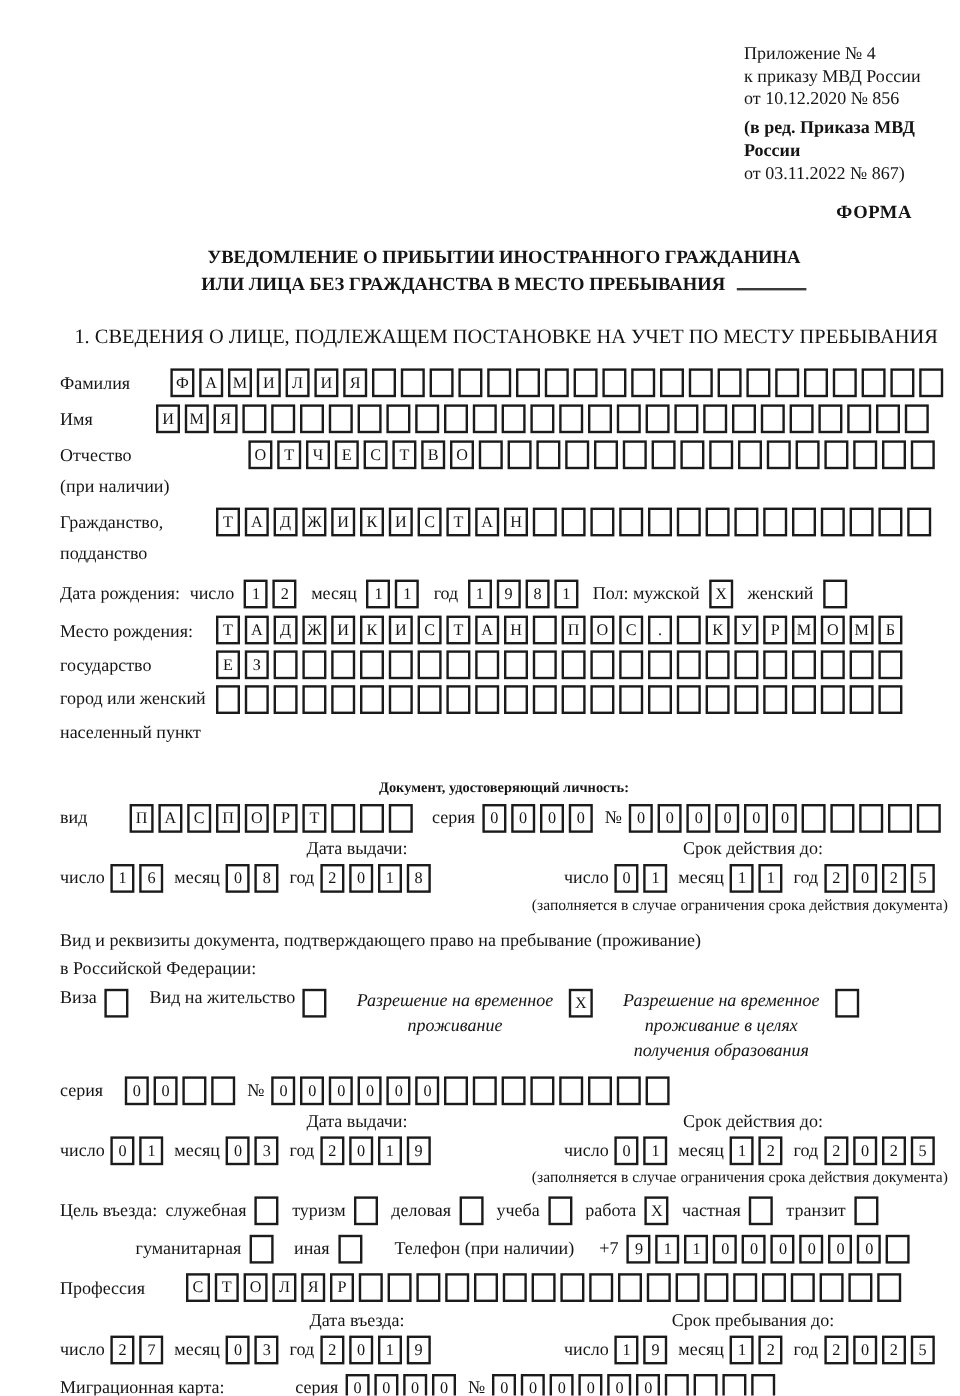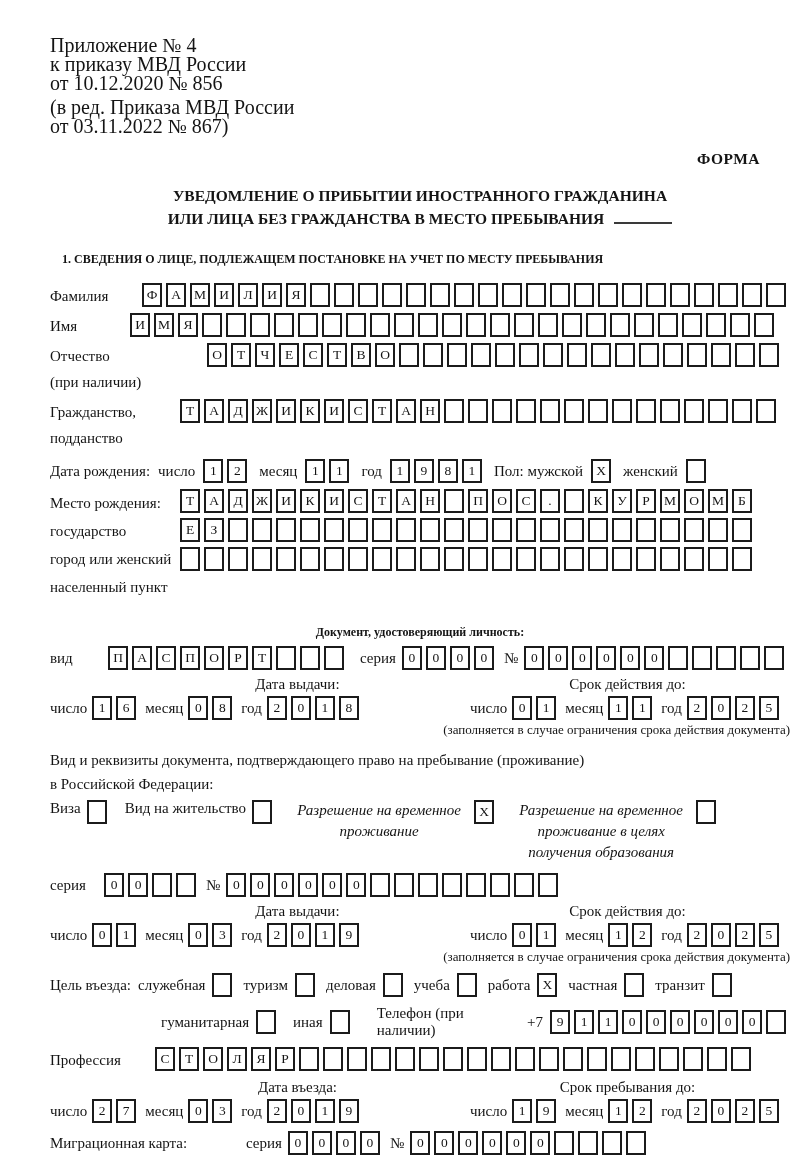--- a/index.html
+++ b/index.html
@@ -2,26 +2,26 @@
 <html lang="ru"><head>
 <meta charset="utf-8">
 <style>
   html,body{margin:0;padding:0;}
   body{
     width:800px;height:1163px;overflow:hidden;background:#ffffff;color:#141414;
     font-family:"Liberation Serif","DejaVu Serif",serif;font-size:15px;
   }
   .page{box-sizing:border-box;width:800px;height:1163px;padding:36px 10px 0 50px;}
   
-  .appendix{font-size:20px;line-height:19px;}
-  .appendix .ed{margin-top:5px;}
+  .appendix{margin-left:570px;font-size:15px;line-height:19px;}
+  .appendix .ed{margin-top:5px;font-weight:bold;}
   .forma{text-align:right;font-weight:bold;margin:14px 30px 0 0;font-size:15.5px;letter-spacing:.5px;}
   .title{ text-align:center;font-weight:bold;font-size:15.5px;line-height:23px;margin-top:16px;}
   .blankline{display:inline-block;width:58px;border-bottom:2px solid #3a3a3a;height:14px;margin-left:10px;}
-  .sec{font-weight:bold;font-size:12px;margin:22px 0 0 12px;}
+  .sec{font-weight:normal;font-size:17px;margin:22px 0 0 12px;}
   
   .f-row{display:flex;align-items:flex-start;margin-top:4px;}
   .lbl{flex-shrink:0;line-height:26px;}
   .lbl2{line-height:26px;}
   .w80{width:80px;}
   .w157{width:157px;}
   .w130{width:130px;}
   .w105{width:105px;}
   .boxes{display:flex;flex-wrap:nowrap;}
   .cell{
@@ -548,21 +548,21 @@
     <span>частная</span>
     <span class="boxes">
         <span class="cell"></span>
       </span>
     <span>транзит</span>
     <span class="boxes">
         <span class="cell"></span>
       </span>
   </div>
 
-  <div class="purline" style="margin-left:111px;">
+  <div class="purline" style="margin-left:63px;">
     <span>гуманитарная</span>
     <span class="boxes">
         <span class="cell"></span>
       </span>
     <span style="margin-left:6px;">иная</span>
     <span class="boxes">
         <span class="cell"></span>
       </span>
     <span style="margin-left:16px;">Телефон (при наличии)</span>
     <span style="margin-left:14px;">+7</span>

